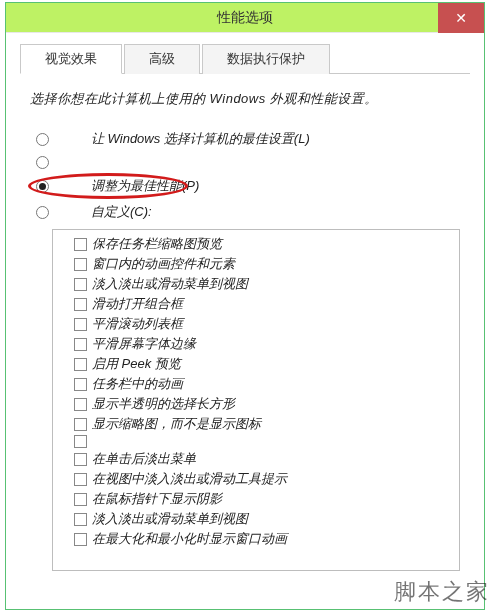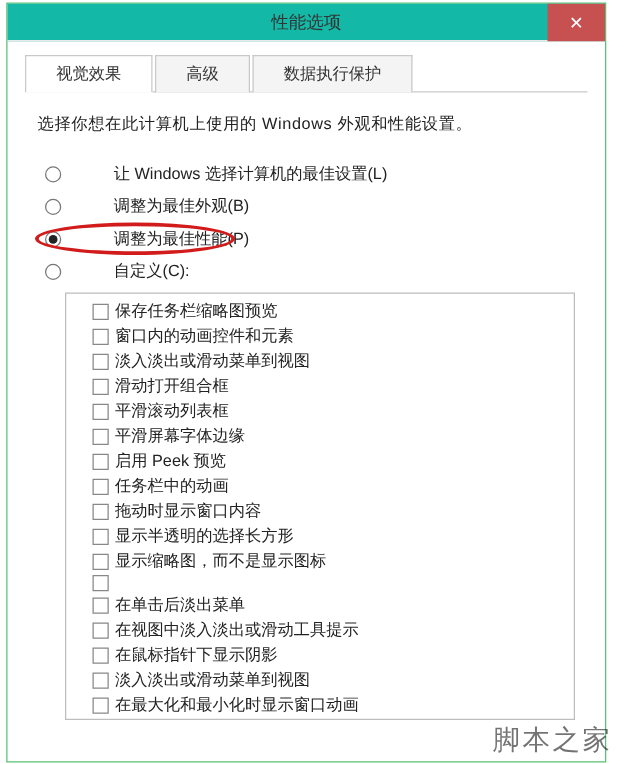--- a/index.html
+++ b/index.html
@@ -15,21 +15,21 @@
   .window {
     position: absolute;
     left: 5px; top: 2px;
     width: 480px;
     height: 608px;
     border: 1px solid #58c173;
     background: #fff;
   }
   .titlebar {
     height: 30px;
-    background: #14b8a6;
+    background: #bef264;
     display: flex;
     align-items: center;
     justify-content: center;
     position: relative;
     border-bottom: 1px solid #e8e8e8;
   }
   .titlebar .title {
     font-size: 14px;
     color: #333;
   }
@@ -65,20 +65,21 @@
   }
   .tab.active {
     background: #fff;
     border-bottom: 1px solid #fff;
   }
   .tab:not(.active) {
     background: #f4f4f4;
   }
   .tabpage {
     padding: 16px 10px 10px 10px;
+    font-style: italic;
   }
   .desc {
     font-size: 13px;
     color: #222;
     margin-bottom: 22px;
     letter-spacing: 0.5px;
   }
   .radio-group { margin-left: 6px; }
   .radio-row {
     display: flex;
@@ -165,21 +166,20 @@
     <div class="tabpage">
       <div class="desc">选择你想在此计算机上使用的 Windows 外观和性能设置。</div>
 
       <div class="radio-group">
         <div class="radio-row">
           <span class="radio"></span>
           <span class="radio-label">让 Windows 选择计算机的最佳设置(L)</span>
         </div>
         <div class="radio-row">
           <span class="radio"></span>
-          <span class="radio-label">调整为最佳外观(B)</span>
         </div>
         <div class="radio-row">
           <span class="highlight-oval"></span>
           <span class="radio checked"></span>
           <span class="radio-label">调整为最佳性能(P)</span>
         </div>
         <div class="radio-row">
           <span class="radio"></span>
           <span class="radio-label">自定义(C):</span>
         </div>
@@ -213,24 +213,20 @@
           <div class="check-row">
             <span class="checkbox"></span>
             <span>启用 Peek 预览</span>
           </div>
           <div class="check-row">
             <span class="checkbox"></span>
             <span>任务栏中的动画</span>
           </div>
           <div class="check-row">
             <span class="checkbox"></span>
-            <span>拖动时显示窗口内容</span>
-          </div>
-          <div class="check-row">
-            <span class="checkbox"></span>
             <span>显示半透明的选择长方形</span>
           </div>
           <div class="check-row">
             <span class="checkbox"></span>
             <span>显示缩略图，而不是显示图标</span>
           </div>
           <div class="check-row">
             <span class="checkbox"></span>
           </div>
           <div class="check-row">

